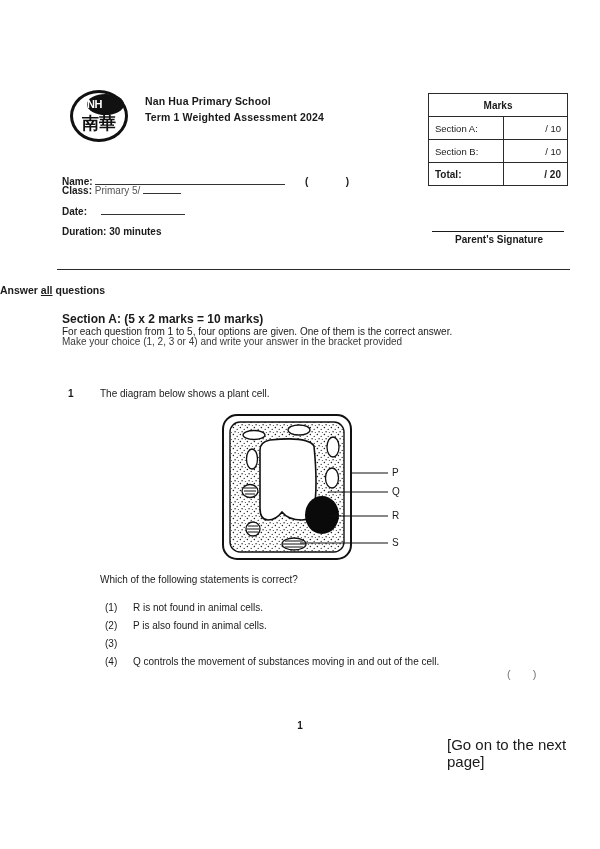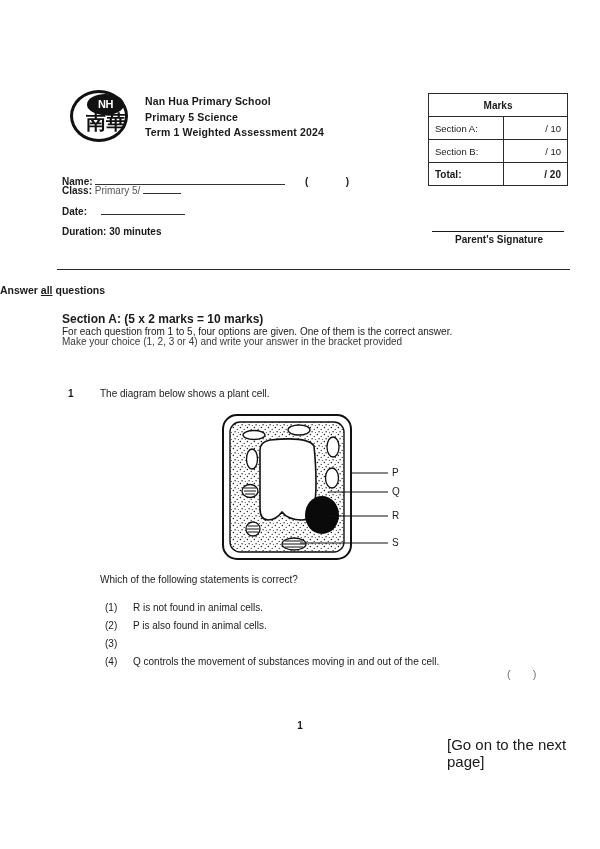--- a/index.html
+++ b/index.html
@@ -42,33 +42,32 @@
     left: 17px;
     top: 4px;
     width: 37px;
     height: 21px;
     background: #111;
     border-radius: 50%;
     color: #fff;
     font-size: 11px;
     font-weight: bold;
     line-height: 21px;
-    text-align: center;
     letter-spacing: -0.5px;
   }
   .logo .cn {
     position: absolute;
-    left: 7px;
+    left: 0;
     top: 25px;
     width: 58px;
     text-align: center;
-    font-size: 20px;
+    font-size: 17px;
     font-weight: bold;
     color: #111;
-    font-family: Liberation Mono, monospace;
+    font-family: Liberation Sans, sans-serif;
     line-height: 18px;
   }
 
   .school-block {
     position: absolute;
     left: 145px;
     top: 94px;
     font-size: 10.5px;
     font-weight: bold;
     line-height: 15.5px;
@@ -234,21 +233,20 @@
 <div id="page">
 
   <div class="logo">
     <div class="oval"></div>
     <div class="nh-circle">NH</div>
     <div class="cn">南華</div>
   </div>
 
   <div class="school-block">
     <div>Nan Hua Primary School</div>
-    <div>Primary 5 Science</div>
     <div>Term 1 Weighted Assessment 2024</div>
   </div>
 
   <table class="marks-table">
     <tbody>
         <tr>
       <td class="hdr" colspan="2">Marks</td>
     </tr>
     <tr>
       <td class="lbl">Section A:</td>

